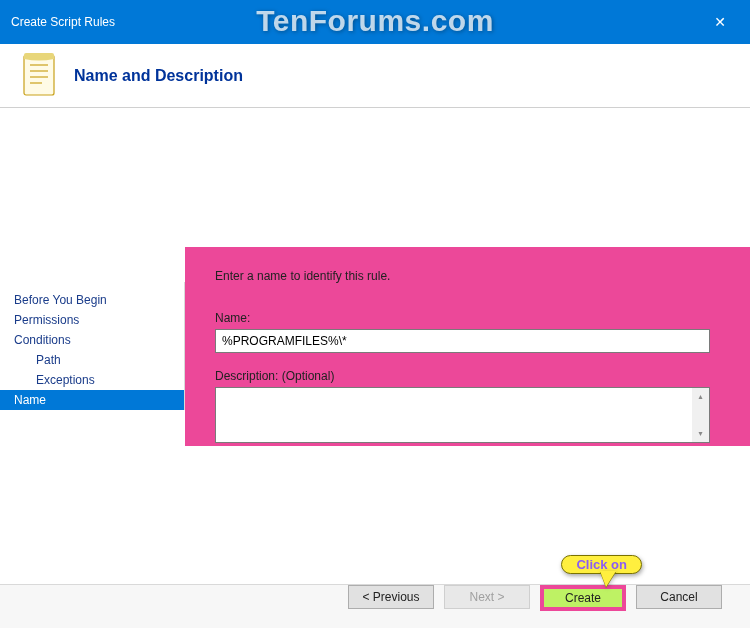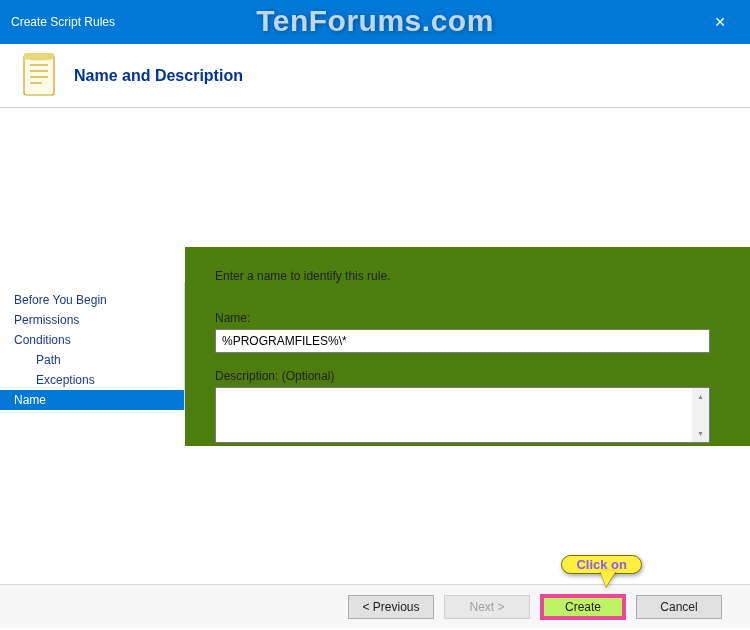--- a/index.html
+++ b/index.html
@@ -72,21 +72,21 @@
   .side-sub {
     padding-left: 36px;
   }
   .side-item.selected {
     background: #0078d7;
     color: #fff;
   }
   .main {
     flex: 1;
     padding: 22px 40px 0 30px;
-    background: #4d7c0f;
+    background: #ec4899;
   }
   .instr {
     color: #222;
     margin-bottom: 28px;
     font-size: 12px;
   }
   .field-label {
     color: #222;
     margin-bottom: 4px;
     font-size: 12px;
@@ -131,21 +131,21 @@
     font-size: 8px;
     color: #888;
     text-align: center;
     line-height: 17px;
   }
   .footer {
     height: 44px;
     border-top: 1px solid #d9d9d9;
     background: #f7f7f7;
     display: flex;
-    align-items: center;
+    align-items: flex-start;
     justify-content: flex-end;
     padding-right: 28px;
     gap: 10px;
   }
   .btn {
     min-width: 86px;
     height: 24px;
     background: #e1e1e1;
     border: 1px solid #adadad;
     font-family: inherit;

